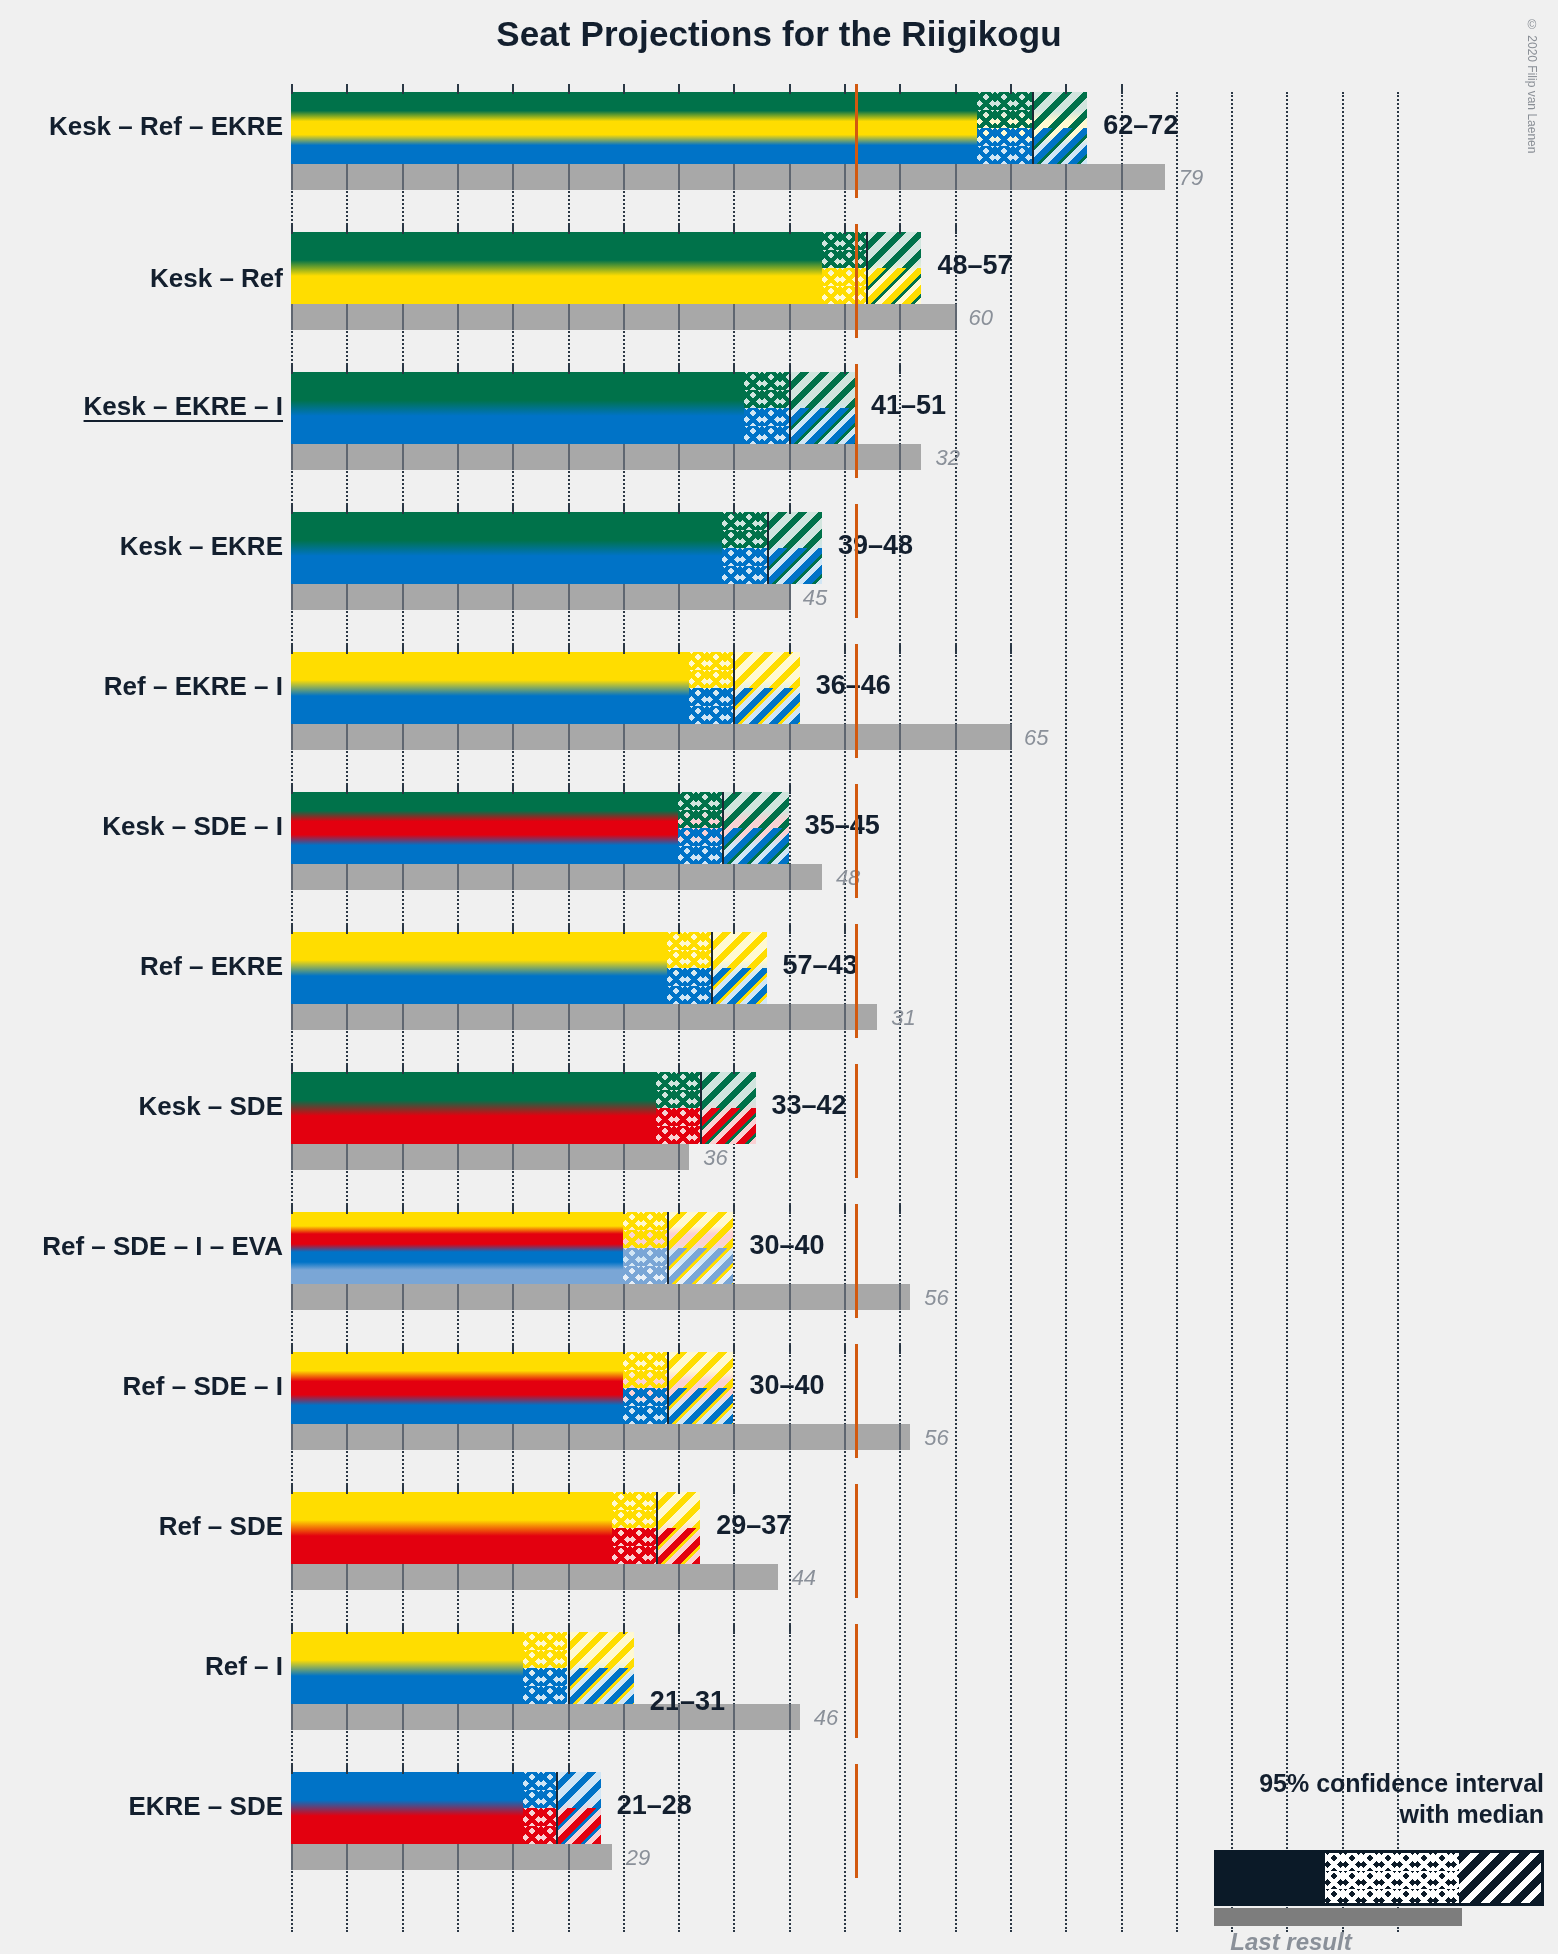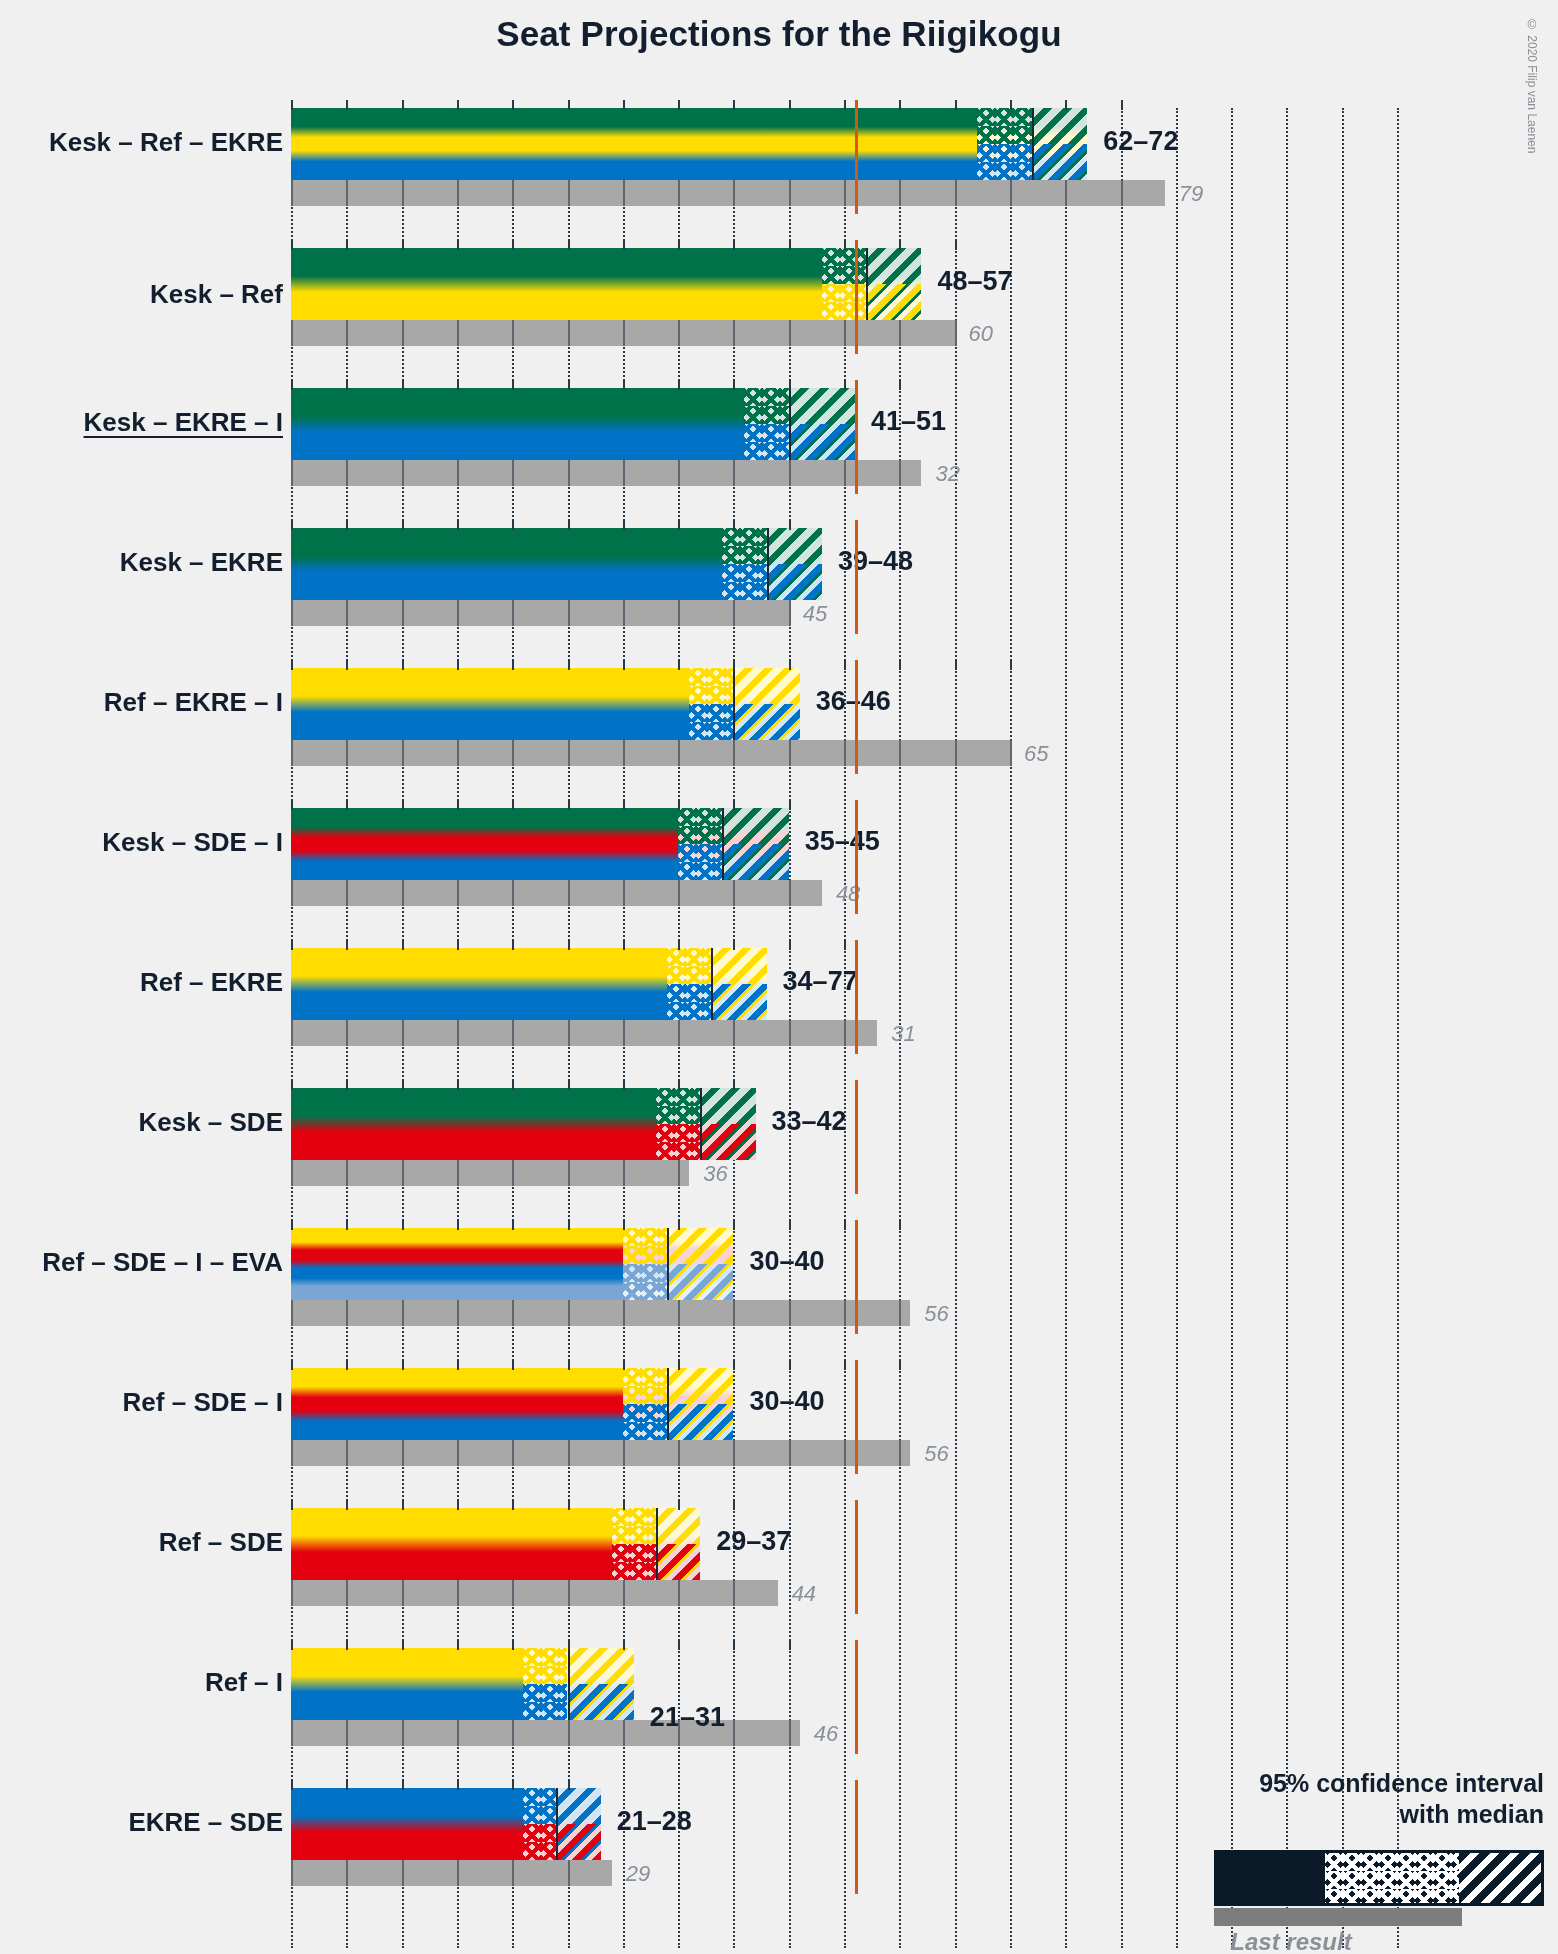--- a/index.html
+++ b/index.html
@@ -23,21 +23,21 @@
     text-align:center;font-size:21px;font-weight:bold;color:#131f2e;
   }
   .copyright{
     position:absolute;top:18px;left:1525px;
     font-size:12px;color:#8a8f96;
     writing-mode:vertical-rl;
     white-space:nowrap;
   }
 
   
-  #plot{position:absolute;left:291px;top:108px;width:1267px;height:1840px;}
+  #plot{position:absolute;left:291px;top:92px;width:1267px;height:1840px;}
   .row{position:absolute;left:0;}
   .rowlabel{
     position:absolute;right:1275px;
     text-align:right;white-space:nowrap;
     font-size:26px;font-weight:bold;color:#131f2e;
   }
   .rowlabel.underline{text-decoration:underline;text-underline-offset:5px;}
 
   
   .ci{position:absolute;left:0;top:0;height:72px;overflow:hidden;}
@@ -361,21 +361,21 @@
         <div class="lastval" style="left: 600.18px; top: 73px;">31</div>
         <div class="ci" style="width: 475.58px;">
           <div class="fill" style="background: linear-gradient(rgb(255, 221, 0) 11%, rgb(255, 221, 0) 39%, rgb(0, 115, 199) 61%, rgb(0, 115, 199) 89%);"></div>
           <div class="whitewash" style="left: 376.04px; width: 99.54px; opacity: 0.82;"></div>
           <div class="hatchA" style="left: 376.04px; width: 44.24px; background-image: repeating-linear-gradient(45deg, rgb(255, 221, 0) 0px, rgb(255, 221, 0) 4px, transparent 4px, transparent 9px), repeating-linear-gradient(-45deg, rgb(255, 221, 0) 0px, rgb(255, 221, 0) 4px, transparent 4px, transparent 9px);"></div>
           <div class="hatchA" style="left: 376.04px; width: 44.24px; background-image: repeating-linear-gradient(45deg, rgb(0, 115, 199) 0px, rgb(0, 115, 199) 4px, transparent 4px, transparent 9px), repeating-linear-gradient(-45deg, rgb(0, 115, 199) 0px, rgb(0, 115, 199) 4px, transparent 4px, transparent 9px); top: 50%; bottom: 0px;"></div>
           <div class="hatchB" style="left: 420.28px; width: 55.3px; background-image: repeating-linear-gradient(-45deg, rgb(255, 221, 0) 0px, rgb(255, 221, 0) 6px, transparent 6px, transparent 14px);"></div>
           <div class="hatchB" style="left: 420.28px; width: 55.3px; background-image: repeating-linear-gradient(-45deg, rgb(0, 115, 199) 0px, rgb(0, 115, 199) 6px, transparent 6px, transparent 14px); top: 50%; bottom: 0px;"></div>
           <div style="position: absolute; top: 0px; bottom: 0px; width: 2px; background: rgb(27, 39, 51); left: 420.28px;"></div>
         </div>
-        <div class="cival" style="left: 491.58px; top: 18px;">34–77</div>
+        <div class="cival" style="left: 491.58px; top: 18px;">57–43</div>
         <div class="gridline" style="left: 0px; top: -8px; height: 10px; background: rgb(43, 56, 69);"></div>
         <div class="gridline" style="left: 55.3px; top: -8px; height: 10px; background: rgb(43, 56, 69);"></div>
         <div class="gridline" style="left: 110.6px; top: -8px; height: 10px; background: rgb(43, 56, 69);"></div>
         <div class="gridline" style="left: 165.9px; top: -8px; height: 10px; background: rgb(43, 56, 69);"></div>
         <div class="gridline" style="left: 221.2px; top: -8px; height: 10px; background: rgb(43, 56, 69);"></div>
         <div class="gridline" style="left: 276.5px; top: -8px; height: 10px; background: rgb(43, 56, 69);"></div>
         <div class="gridline" style="left: 331.8px; top: -8px; height: 10px; background: rgb(43, 56, 69);"></div>
         <div class="gridline" style="left: 387.1px; top: -8px; height: 10px; background: rgb(43, 56, 69);"></div>
         <div class="gridline" style="left: 442.4px; top: -8px; height: 10px; background: rgb(43, 56, 69);"></div>
         <div class="gridline" style="left: 497.7px; top: -8px; height: 10px; background: rgb(43, 56, 69);"></div>

